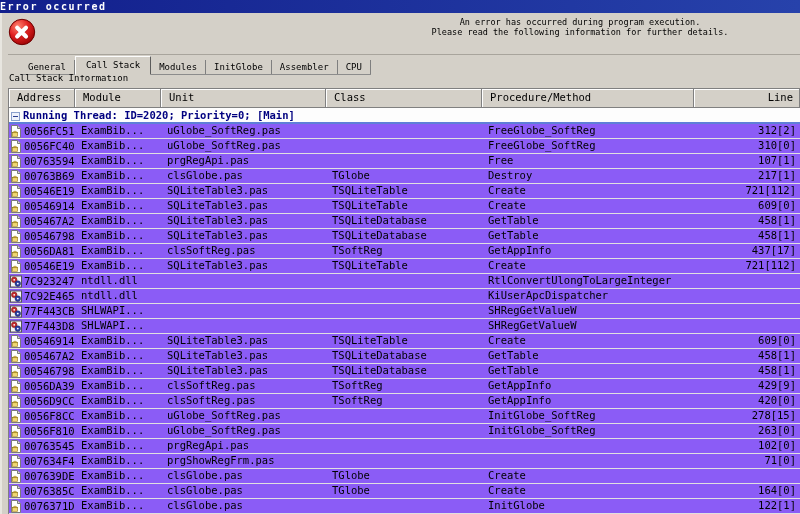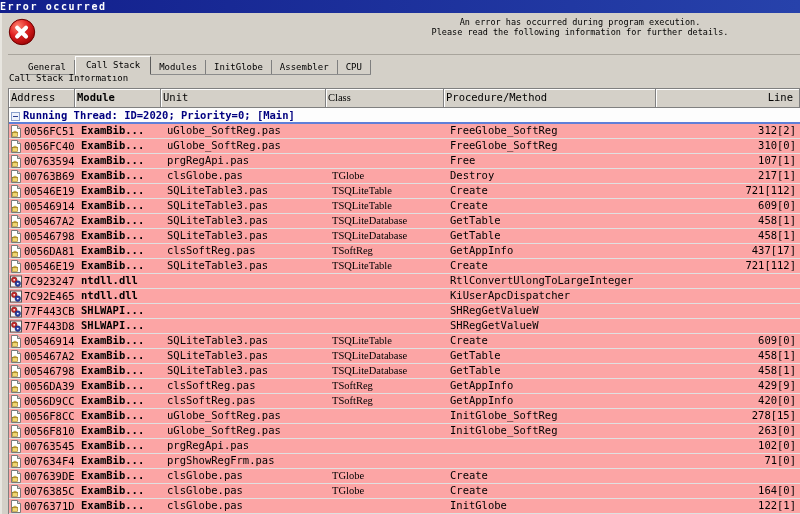--- a/index.html
+++ b/index.html
@@ -33,35 +33,35 @@
     margin-bottom:-1px;padding:1px 10px 1px 10px;position:relative;z-index:2;
   }
   .section-label{position:absolute;top:73px;left:9px;font-size:9px;}
   
   .grid{position:absolute;top:88px;left:8px;right:0;bottom:0;background:#fdfdfd;
     border-left:1px solid #808080;border-top:1px solid #808080;overflow:hidden;}
   .ghead{display:flex;height:19px;}
   .hcell{box-sizing:border-box;background:#d4d0c8;height:19px;
     border-right:1px solid #808080;border-bottom:1px solid #808080;
     box-shadow:inset 1px 1px 0 #ffffff;
-    font-size:10.5px;line-height:17px;padding-left:2px;white-space:nowrap;overflow:hidden;}
+    font-size:10.5px;line-height:17px;padding-left:8px;white-space:nowrap;overflow:hidden;}
   .c-address{width:66px;}
-  .c-module{width:86px;font-weight:bold;}
+  .c-module{width:86px;}
   .c-unit{width:165px;}
-  .c-class{width:118px;font-family:Liberation Serif, serif;}
+  .c-class{width:156px;}
   .c-proc{width:212px;}
   .c-line{flex:1;text-align:right;padding-right:6px;padding-left:0;}
   
   .group-row{height:14px;display:flex;align-items:center;background:#fdfdfd;
     border-bottom:2px solid #5f7fd8;padding-left:2px;
     font-size:10.5px;font-weight:bold;color:#000080;white-space:nowrap;}
   .minusbox{display:inline-block;width:9px;height:9px;margin-right:3px;flex:0 0 auto;}
   
   .row{height:14px;display:flex;font-size:10.5px;line-height:13px;
-    border-bottom:1px solid #e0e0e0;background:#fca5a5;}
+    border-bottom:1px solid #e0e0e0;background:#8b5cf6;}
   .cell{box-sizing:border-box;white-space:nowrap;overflow:hidden;padding-left:6px;}
   .cell.c-address{display:flex;align-items:center;padding-left:1px;}
   .cell.c-line{padding-right:4px;}
   .ricon{display:inline-block;width:12px;height:13px;margin-right:2px;flex:0 0 auto;}
   .left-edge{position:absolute;left:0;top:13px;width:8px;bottom:0;background:#d4d0c8;
     box-shadow:inset 2px 0 0 #e8e6e0;}
 </style>
 </head>
 <body>
 

